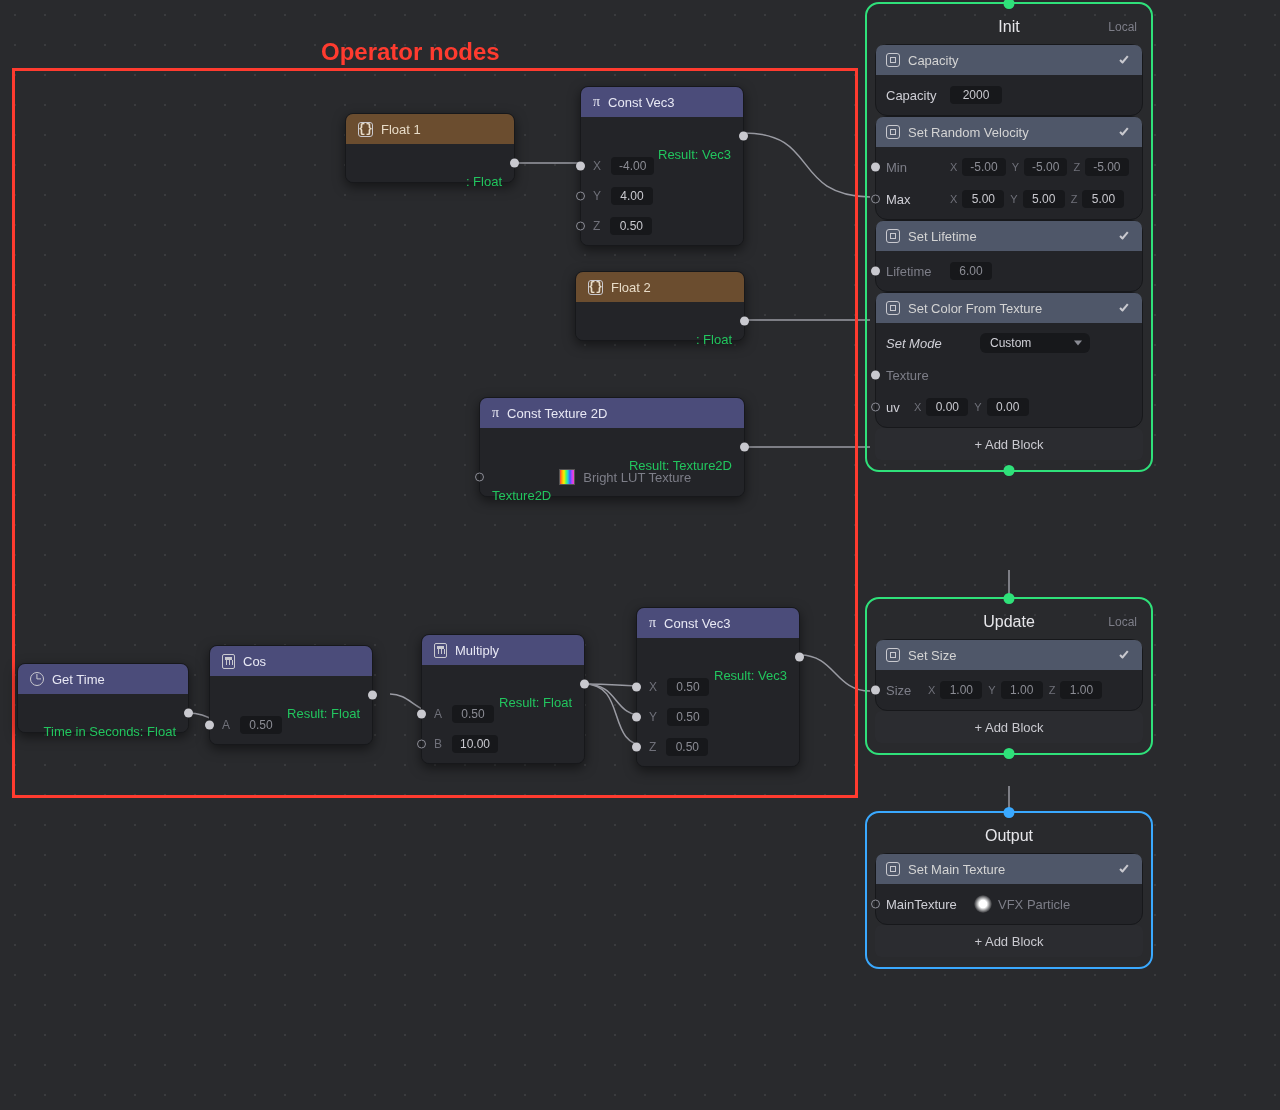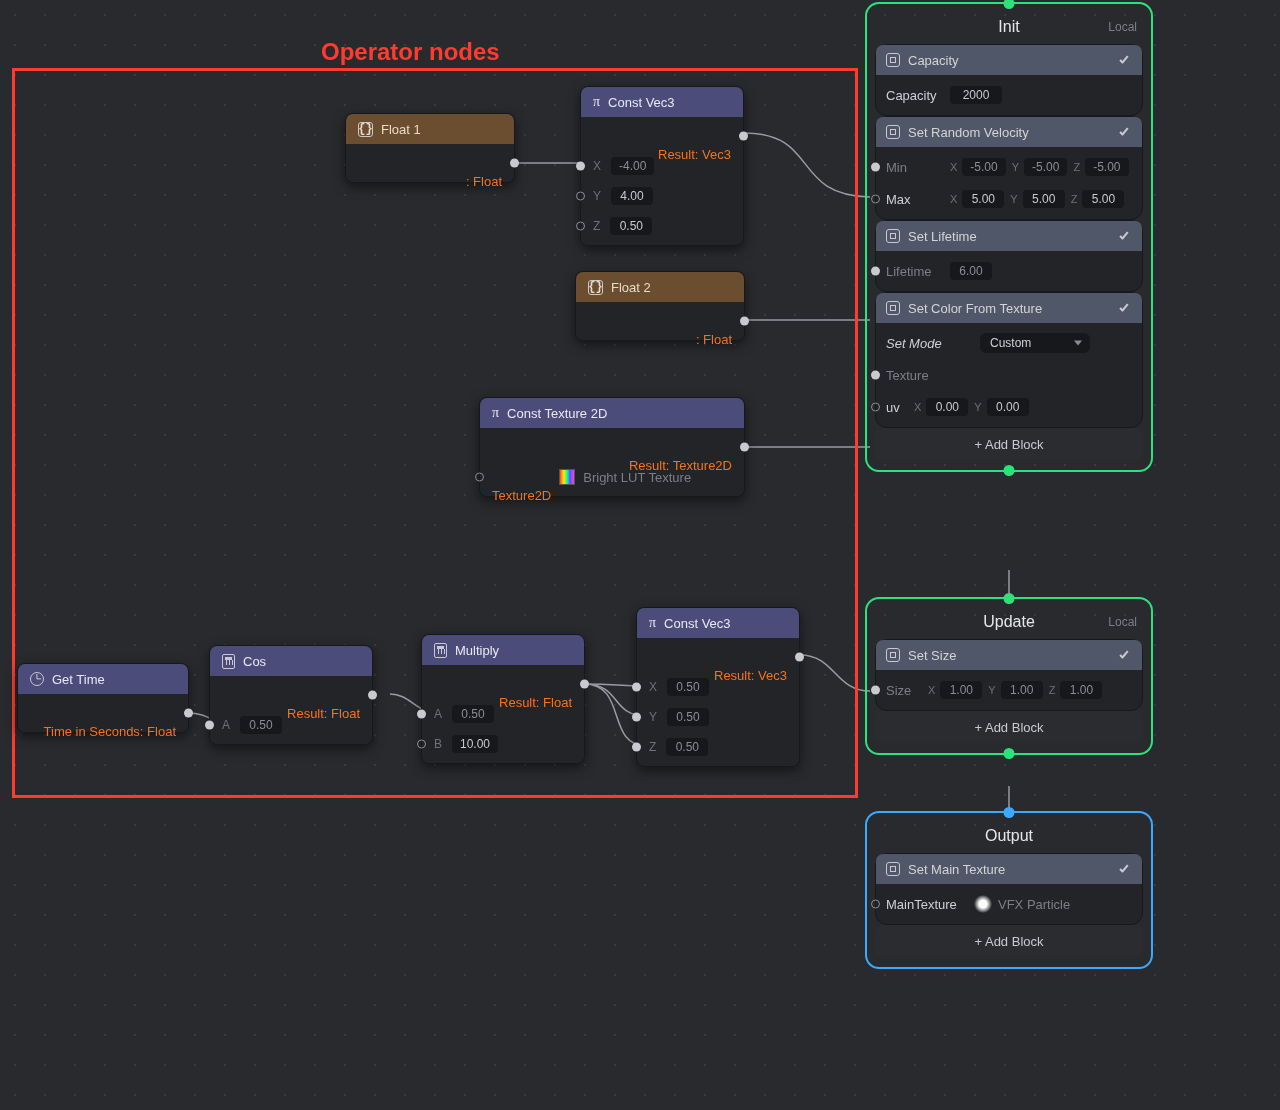--- a/index.html
+++ b/index.html
@@ -54,21 +54,21 @@
     border-radius: 0 0 7px 7px;
     padding: 4px 0;
   }
   .row {
     display: flex; align-items: center; justify-content: space-between;
     height: 30px; padding: 0 12px;
     position: relative;
   }
   .row .left { display:flex; align-items:center; gap:8px;}
   .row .right { display:flex; align-items:center; gap:8px; justify-content:flex-end;}
-  .label { color: #f97316; margin-top: 36px; }
+  .label { color: #22c55e; margin-top: 36px; }
   .dim   { color: #7d7e88; }
   .port {
     width: 9px; height: 9px; border-radius: 50%;
     background: #c9c9cf; flex: 0 0 9px;
   }
   .port-out { margin-left: 6px; }
   .port-empty {
     width: 9px; height: 9px; border-radius:50%;
     border: 1.5px solid #8a8b94; background: transparent; flex:0 0 9px;
   }

